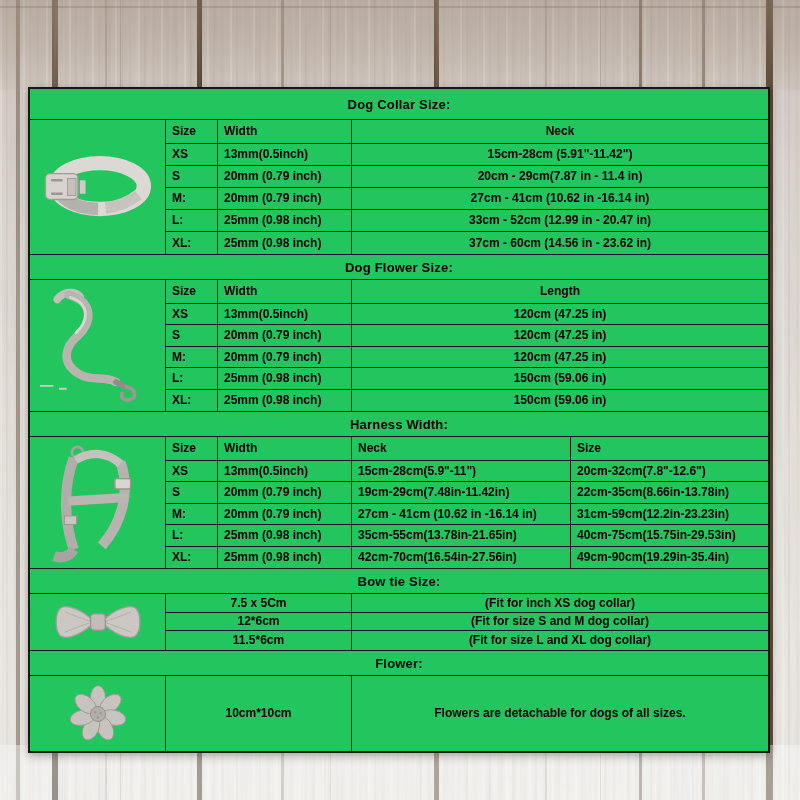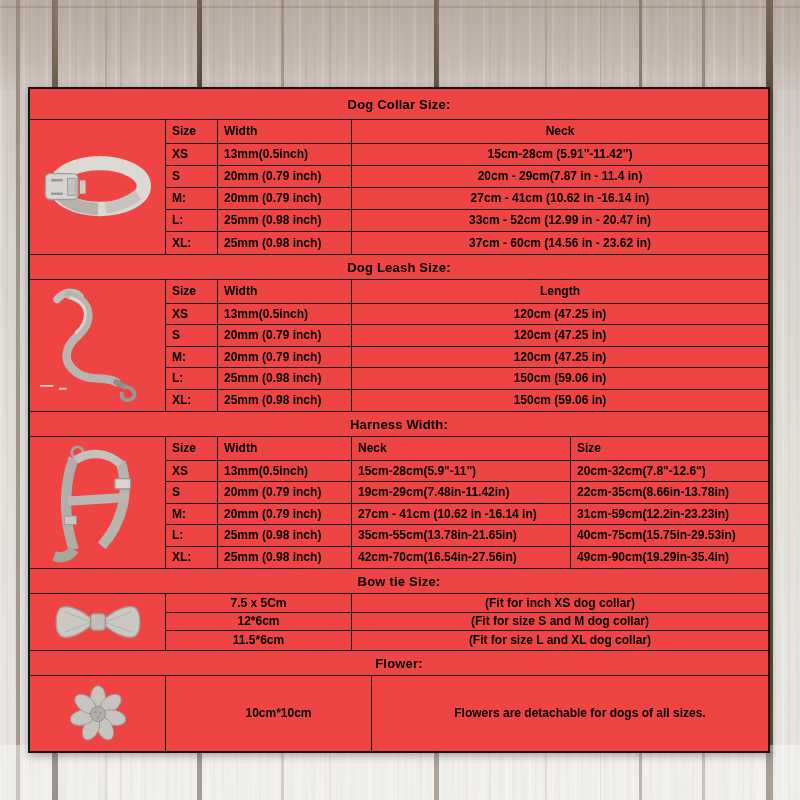--- a/index.html
+++ b/index.html
@@ -27,34 +27,34 @@
   .crack { position:absolute; top:0; bottom:0; width:2px; background:rgba(120,100,80,.28); }
   .c1 { left:105px; } .c2 { left:330px; width:1px; } .c3 { left:545px; } .c4 { left:600px; width:1px; } .c5 { left:120px; width:1px; }
   .hseam { position:absolute; left:0; right:0; top:6px; height:2px; background:rgba(90,75,60,.28); }
   .toptint { position:absolute; left:0; right:0; top:0; height:90px;
     background:linear-gradient(180deg, rgba(168,147,130,.38), rgba(168,147,130,.10)); }
   .bottomtint { position:absolute; left:0; right:0; bottom:0; height:55px; background:rgba(255,255,255,.45); }
   #grainsvg { position:absolute; inset:0; opacity:.14; }
 
   
   #chart { position:absolute; left:28px; top:87px; width:742px; height:666px; z-index:2;
-    background:#ef4444; border:2px solid #161616; box-shadow:0 3px 8px rgba(40,30,20,.35);
+    background:#22c55e; border:2px solid #161616; box-shadow:0 3px 8px rgba(40,30,20,.35);
     color:#000; font-weight:bold; }
   .section-title { display:flex; align-items:center; justify-content:center;
     font-size:13px; letter-spacing:.2px; border-bottom:1px solid #161616; }
   .grid + .section-title { border-top:1px solid #161616; }
   .t-collar { height:31px; }
   .t-mid   { height:26px; }
 
   .grid { display:grid; }
   .grid-collar  { height:134px; grid-template-columns:136px 52px 134px 1fr; grid-template-rows:24px repeat(5,1fr); }
   .grid-leash   { height:131px; grid-template-columns:136px 52px 134px 1fr; grid-template-rows:24px repeat(5,1fr); }
   .grid-harness { height:131px; grid-template-columns:136px 52px 134px 219px 1fr; grid-template-rows:24px repeat(5,1fr); }
   .grid-bowtie  { height:56px;  grid-template-columns:136px 186px 1fr; grid-template-rows:repeat(3,1fr); }
-  .grid-flower  { height:75px;  grid-template-columns:136px 186px 1fr; grid-template-rows:1fr;gap:20px; }
+  .grid-flower  { height:75px;  grid-template-columns:136px 186px 1fr; grid-template-rows:1fr; }
 
   .cell { display:flex; align-items:center; font-size:12px; line-height:1.05;
     border-right:1px solid #161616; border-bottom:1px solid #161616; padding:0 4px; position:relative; }
   .cell.pl { padding-left:6px;text-align:right; }
   .cell.ctr { justify-content:center; text-align:center; }
   .cell.lastcol { border-right:none; }
   .cell.lastrow { border-bottom:none; }
   .img-cell { grid-row:1 / -1; border-right:1px solid #161616; border-bottom:none;
     display:flex; align-items:center; justify-content:center; }
 </style>
@@ -121,21 +121,21 @@
 
     <div class="cell pl">L:</div>
     <div class="cell pl">25mm (0.98 inch)</div>
     <div class="cell ctr lastcol">33cm - 52cm (12.99 in - 20.47 in)</div>
 
     <div class="cell pl lastrow">XL:</div>
     <div class="cell pl lastrow">25mm (0.98 inch)</div>
     <div class="cell ctr lastcol lastrow">37cm - 60cm (14.56 in - 23.62 in)</div>
   </div>
 
-  <div class="section-title t-mid">Dog Leash  Size:</div>
+  <div class="section-title t-mid">Dog Flower  Size:</div>
   <div class="grid grid-leash">
     <div class="img-cell">
       <svg width="124" height="114" viewBox="0 0 130 120">
         <path d="M22,12 C28,4 40,2 46,9" stroke="#c3c0bc" stroke-width="8" fill="none" stroke-linecap="round"></path>
         <path d="M34,7 C62,15 58,38 44,50 C30,62 26,78 44,90 C58,99 72,92 84,99" fill="none" stroke="#b8b4b0" stroke-width="9" stroke-linecap="round"></path>
         <path d="M36,10 C58,17 54,36 42,47" fill="none" stroke="#d8d5d1" stroke-width="3" stroke-linecap="round"></path>
         <path d="M84,99 l9,5" stroke="#908d89" stroke-width="6" stroke-linecap="round"></path>
         <path d="M95,104 c9,2 11,10 5,13 c-6,3 -11,-1 -10,-6" fill="none" stroke="#9b9894" stroke-width="4" stroke-linecap="round"></path>
         <path d="M4,103 h14 M24,106 h8" stroke="#cfccc8" stroke-width="2"></path>
       </svg>

